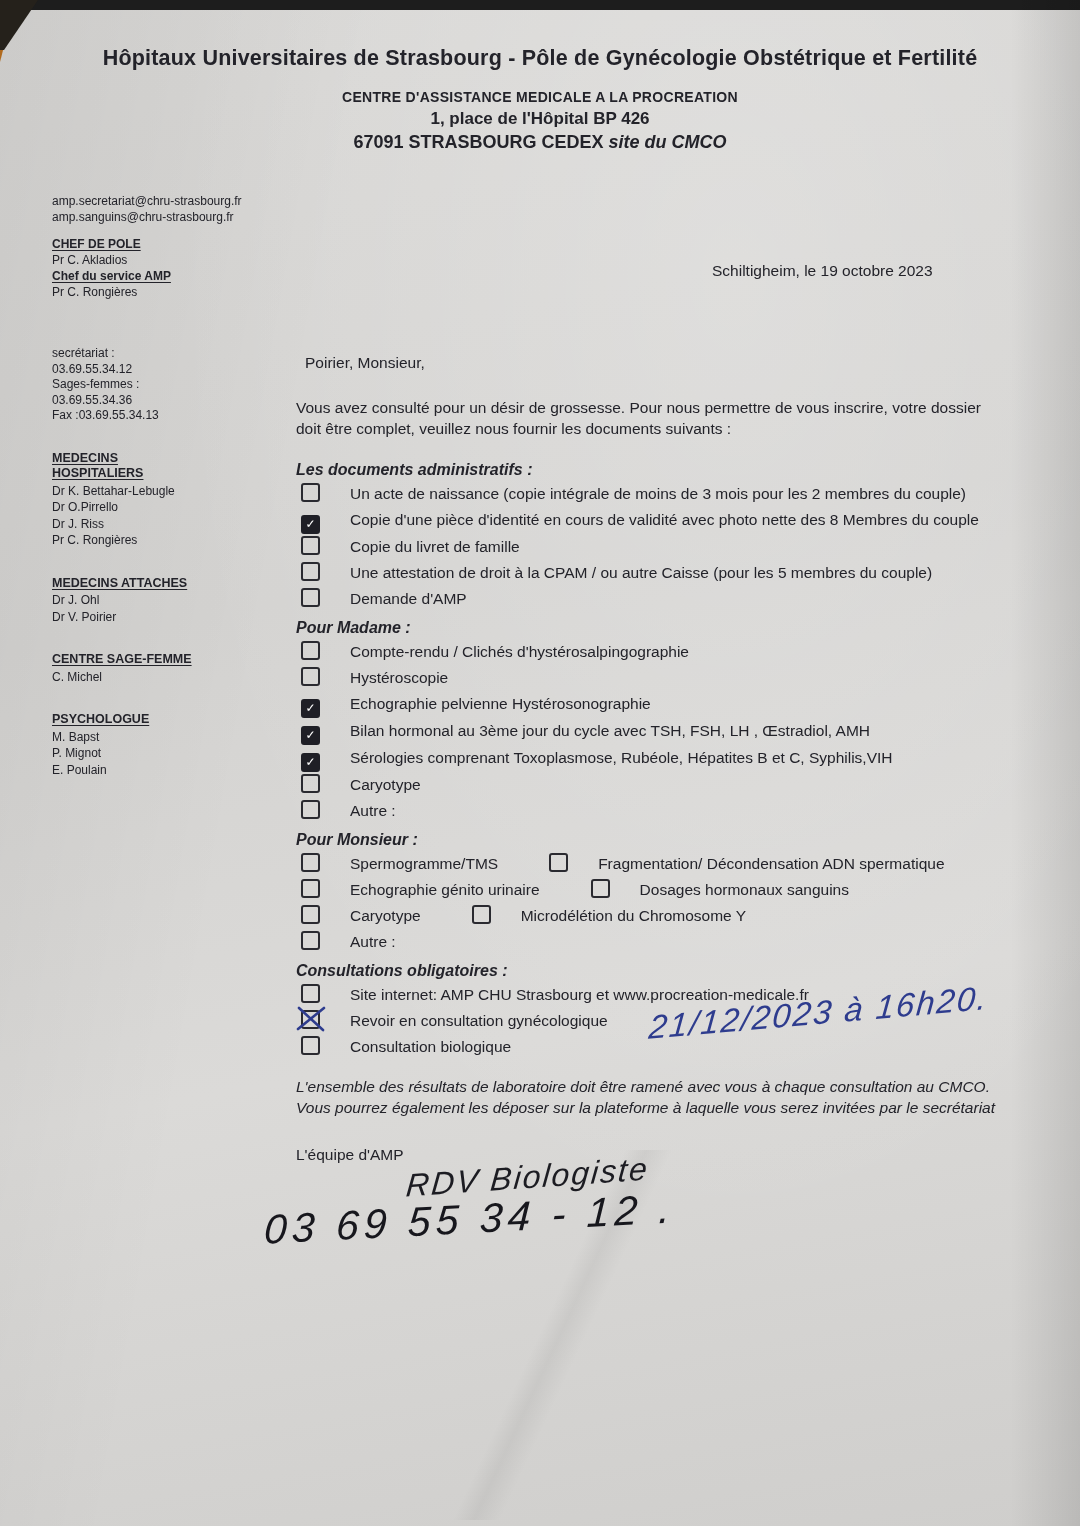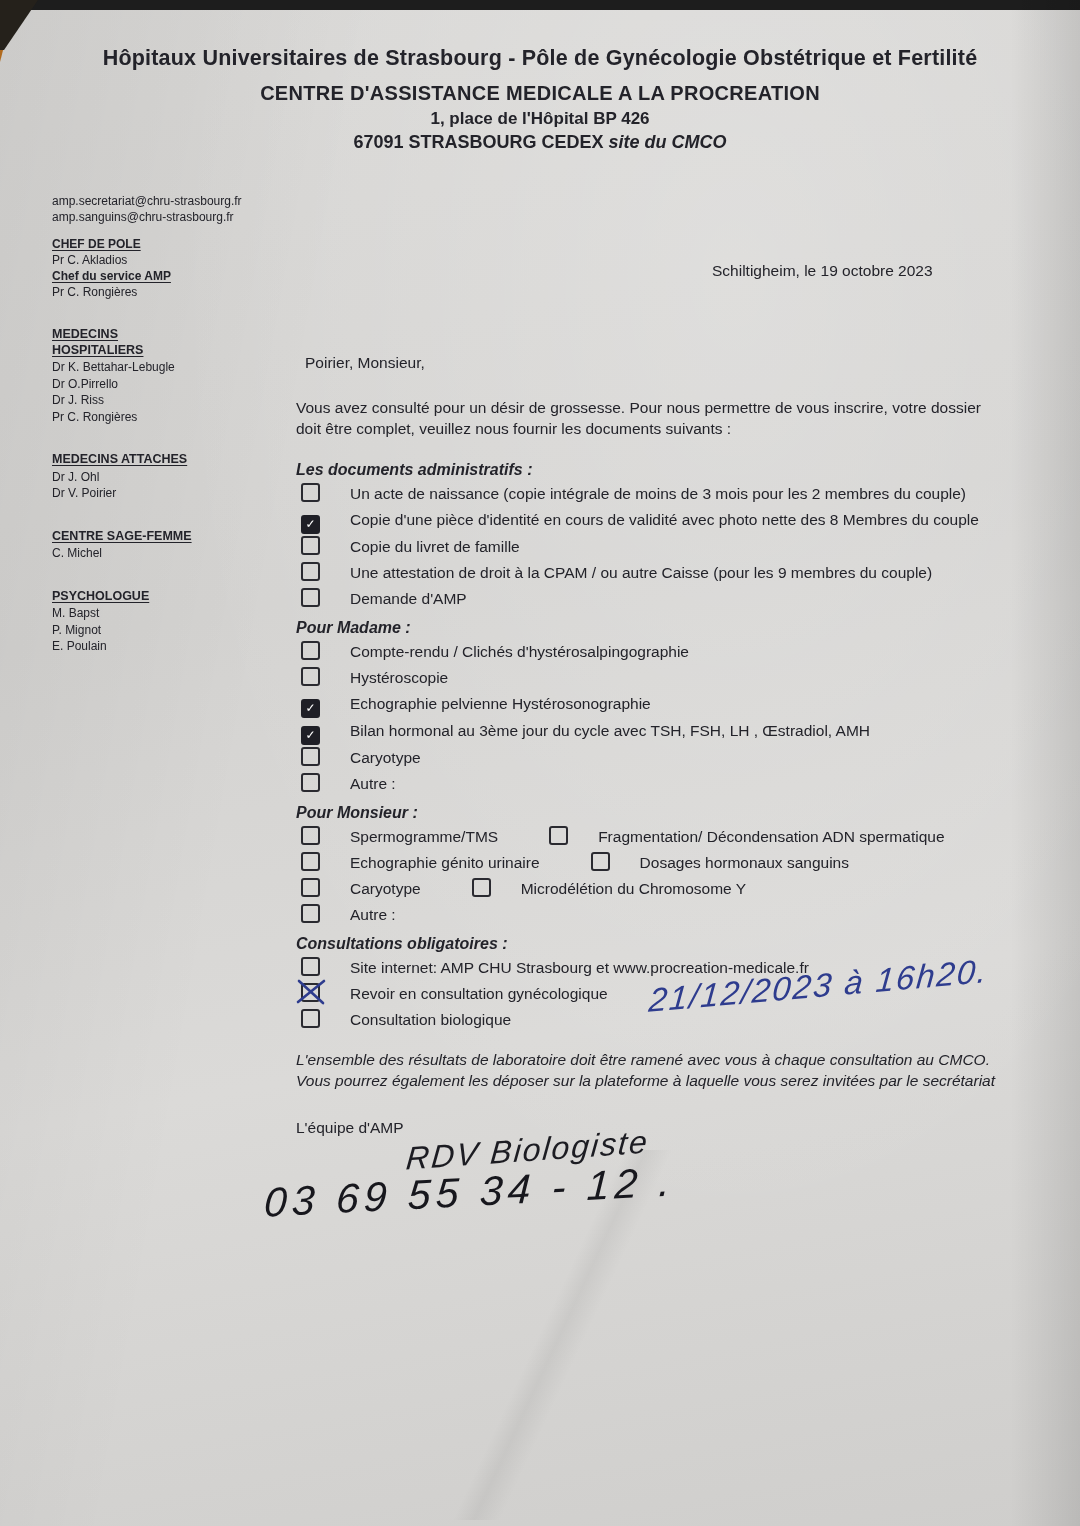--- a/index.html
+++ b/index.html
@@ -18,21 +18,21 @@
   .crease{position:absolute;left:380px;top:1150px;width:360px;height:370px;pointer-events:none;
     background:linear-gradient(115deg, transparent 46%, rgba(0,0,0,0.05) 50%, transparent 55%);}
   .top-band{position:absolute;top:0;left:0;width:100%;height:10px;background:#1d1d1d;}
   .corner-orange{position:absolute;top:0;left:0;width:30px;height:62px;background:#b06a1e;
     clip-path:polygon(0 0,16px 0,0 62px);}
   .corner-dark{position:absolute;top:0;left:0;width:44px;height:50px;background:#25211b;
     clip-path:polygon(5px 0,38px 0,4px 50px,0 50px,0 0);}
 
   .letterhead{position:absolute;top:46px;left:40px;width:1000px;text-align:center;}
   .lh1{font-size:21.5px;font-weight:700;letter-spacing:0.2px;}
-  .lh2{font-size:20px;font-weight:700;margin-top:11px;letter-spacing:0.3px;}
+  .lh2{font-size:14px;font-weight:700;margin-top:18px;letter-spacing:0.3px;}
   .lh3{font-size:17px;font-weight:700;margin-top:4px;}
   .lh4{font-size:18px;font-weight:700;margin-top:3px;}
   .lh4 em{font-style:italic;}
 
   .sidebar{position:absolute;left:52px;top:194px;width:235px;font-size:12px;line-height:15.5px;}
   .sb-email{font-size:12px;}
   .sb-leadership{margin-top:12px;}
   .sb-title{font-weight:700;text-decoration:underline;text-underline-offset:2px;max-width:180px;}
   .sb-name{margin-bottom:1px;}
   .sb-phones{margin-top:46px;}
@@ -85,20 +85,27 @@
 
   <aside class="sidebar" id="sidebar">
       <div class="sb-email">amp.secretariat@chru-strasbourg.fr</div>
       <div class="sb-email">amp.sanguins@chru-strasbourg.fr</div>
       <div class="sb-leadership">
         <div class="sb-title">CHEF DE POLE</div>
         <div class="sb-name">Pr C. Akladios</div>
         <div class="sb-title">Chef du service AMP</div>
         <div class="sb-name">Pr C. Rongières</div>
       </div>
+      <div class="sb-phones">
+        <div class="sb-phone">secrétariat :</div>
+        <div class="sb-phone">03.69.55.34.12</div>
+        <div class="sb-phone">Sages-femmes :</div>
+        <div class="sb-phone">03.69.55.34.36</div>
+        <div class="sb-phone">Fax :03.69.55.34.13</div>
+      </div>
       <div class="sb-group">
         <div class="sb-heading">MEDECINS HOSPITALIERS</div>
         <div class="sb-name">Dr K. Bettahar-Lebugle</div>
         <div class="sb-name">Dr O.Pirrello</div>
         <div class="sb-name">Dr J. Riss</div>
         <div class="sb-name">Pr C. Rongières</div>
       </div>
       <div class="sb-group">
         <div class="sb-heading">MEDECINS ATTACHES</div>
         <div class="sb-name">Dr J. Ohl</div>
@@ -119,27 +126,28 @@
   <div class="dateline">Schiltigheim, le 19 octobre 2023</div>
 
   <main class="main">
     <p class="salutation">Poirier, Monsieur,</p>
     <p class="intro">Vous avez consulté pour un désir de grossesse. Pour nous permettre de vous inscrire, votre dossier doit être complet, veuillez nous fournir les documents suivants :</p>
     <div id="checklist">
         <div class="sec-title">Les documents administratifs :</div>
         <div class="item"><span class="part"><span class="cb"></span><span class="itx">Un acte de naissance (copie intégrale de moins de 3 mois pour les 2 membres du couple)</span></span></div>
         <div class="item"><span class="part"><span class="cb checked">✓</span><span class="itx">Copie d'une pièce d'identité en cours de validité avec photo nette des 8 Membres du couple</span></span></div>
         <div class="item"><span class="part"><span class="cb"></span><span class="itx">Copie du livret de famille</span></span></div>
-        <div class="item"><span class="part"><span class="cb"></span><span class="itx">Une attestation de droit à la CPAM / ou autre Caisse (pour les 9 membres du couple)</span></span></div>
+        <div class="item"><span class="part"><span class="cb"></span><span class="itx">Une attestation de droit à la CPAM / ou autre Caisse (pour les 5 membres du couple)</span></span></div>
         <div class="item"><span class="part"><span class="cb"></span><span class="itx">Demande d'AMP</span></span></div>
         <div class="sec-title">Pour Madame :</div>
         <div class="item"><span class="part"><span class="cb"></span><span class="itx">Compte-rendu / Clichés d'hystérosalpingographie</span></span></div>
         <div class="item"><span class="part"><span class="cb"></span><span class="itx">Hystéroscopie</span></span></div>
         <div class="item"><span class="part"><span class="cb checked">✓</span><span class="itx">Echographie pelvienne  Hystérosonographie</span></span></div>
         <div class="item"><span class="part"><span class="cb checked">✓</span><span class="itx">Bilan hormonal au 3ème jour du cycle avec TSH, FSH, LH , Œstradiol, AMH</span></span></div>
+        <div class="item"><span class="part"><span class="cb checked">✓</span><span class="itx">Sérologies comprenant Toxoplasmose, Rubéole, Hépatites B et C, Syphilis,VIH</span></span></div>
         <div class="item"><span class="part"><span class="cb"></span><span class="itx">Caryotype</span></span></div>
         <div class="item"><span class="part"><span class="cb"></span><span class="itx">Autre :</span></span></div>
         <div class="sec-title">Pour Monsieur :</div>
         <div class="item"><span class="part"><span class="cb"></span><span class="itx">Spermogramme/TMS</span></span><span class="part part-follow"><span class="cb"></span><span class="itx">Fragmentation/ Décondensation ADN spermatique</span></span></div>
         <div class="item"><span class="part"><span class="cb"></span><span class="itx">Echographie génito urinaire</span></span><span class="part part-follow"><span class="cb"></span><span class="itx">Dosages hormonaux sanguins</span></span></div>
         <div class="item"><span class="part"><span class="cb"></span><span class="itx">Caryotype</span></span><span class="part part-follow"><span class="cb"></span><span class="itx">Microdélétion du Chromosome Y</span></span></div>
         <div class="item"><span class="part"><span class="cb"></span><span class="itx">Autre :</span></span></div>
         <div class="sec-title">Consultations obligatoires :</div>
         <div class="item"><span class="part"><span class="cb"></span><span class="itx">Site internet: AMP CHU Strasbourg et www.procreation-medicale.fr</span></span></div>
         <div class="item"><span class="part"><span class="cb crossed"><span class="xmark"><svg width="32" height="28" viewBox="0 0 32 28">

